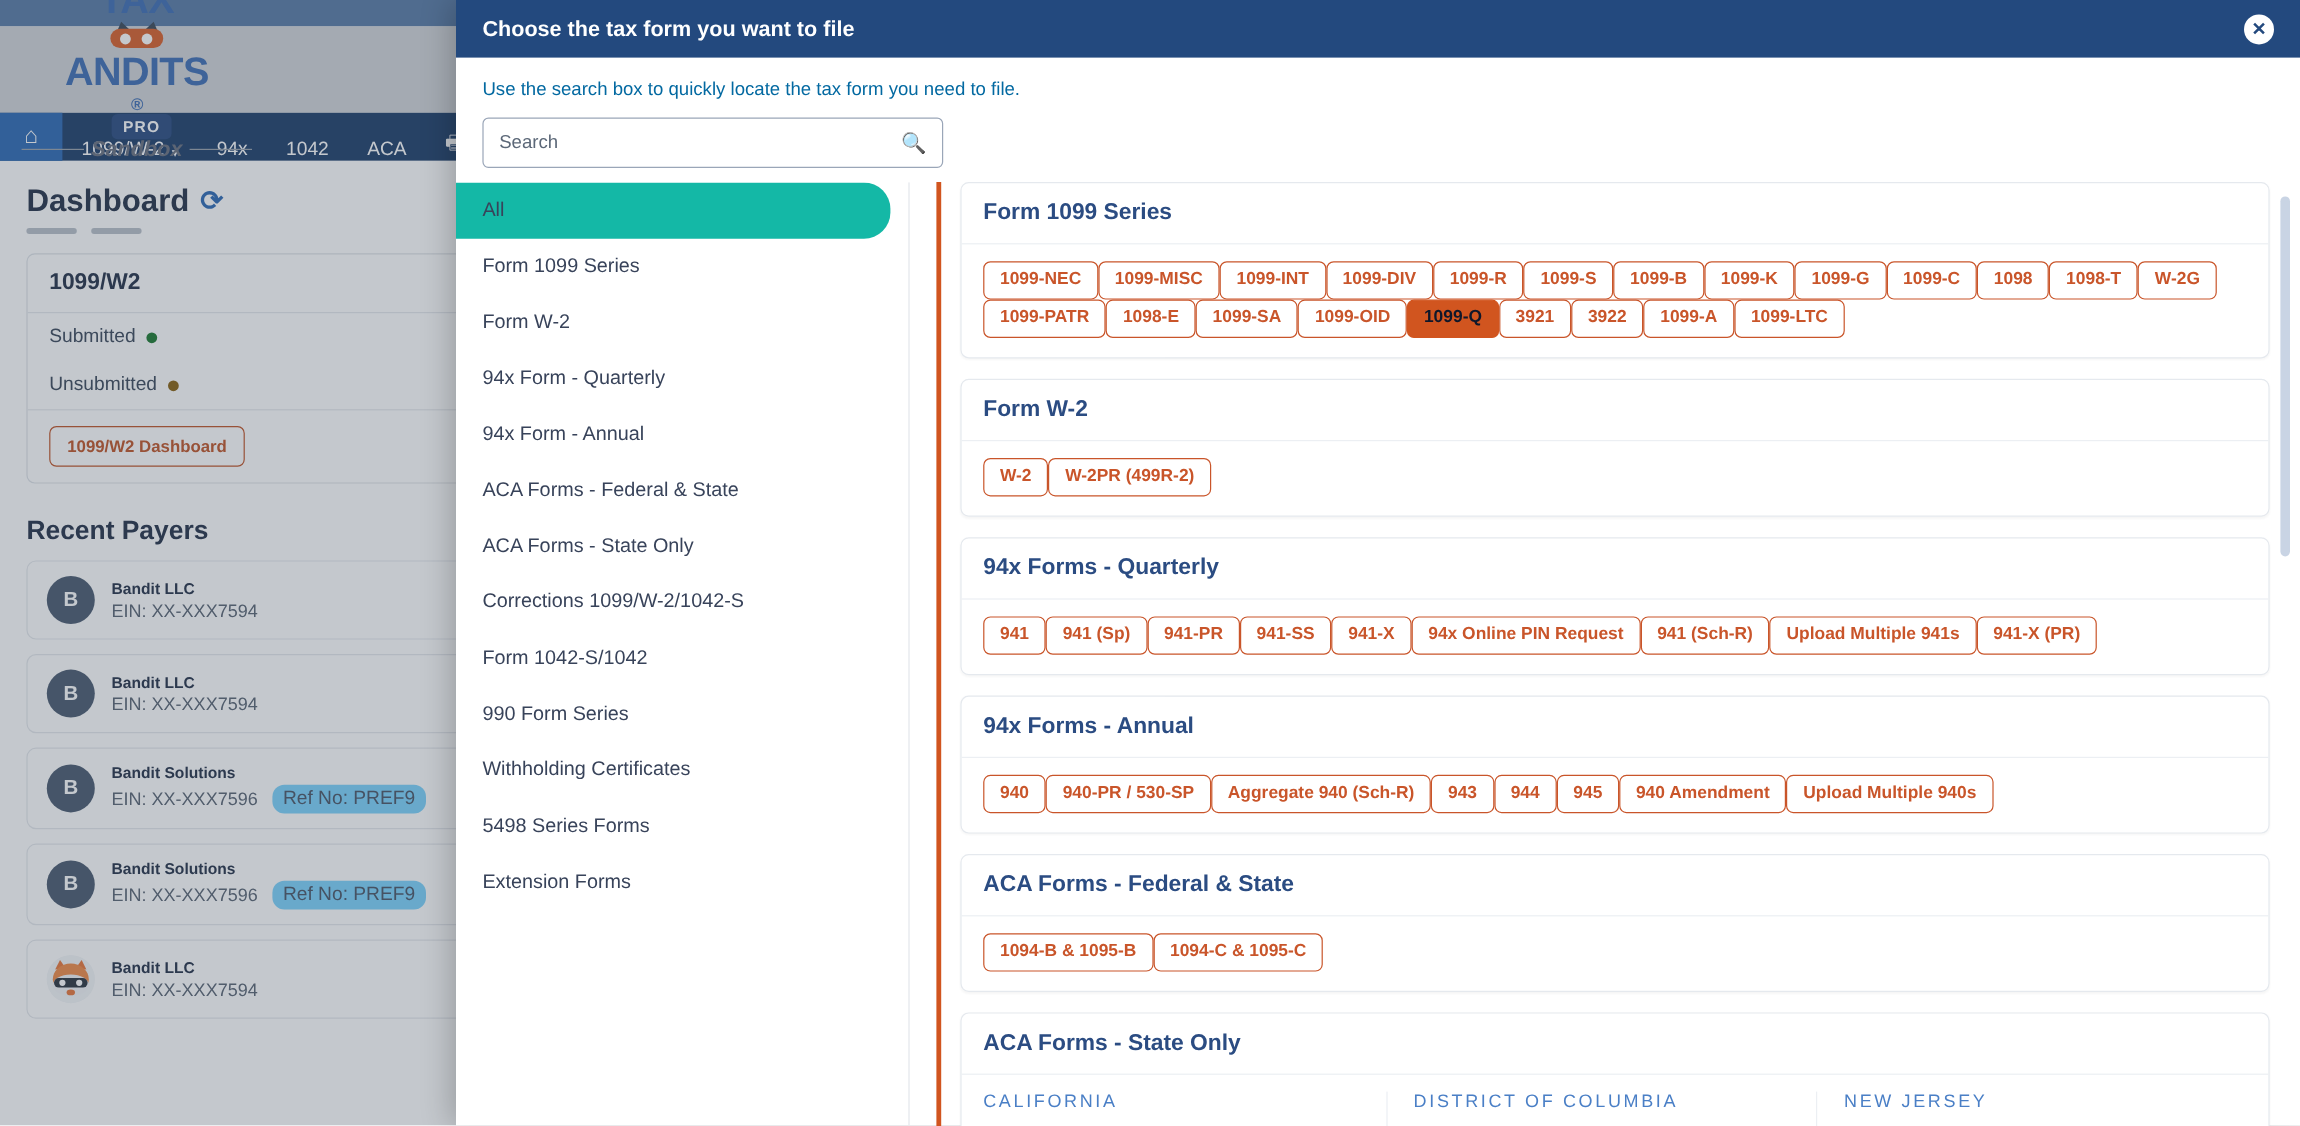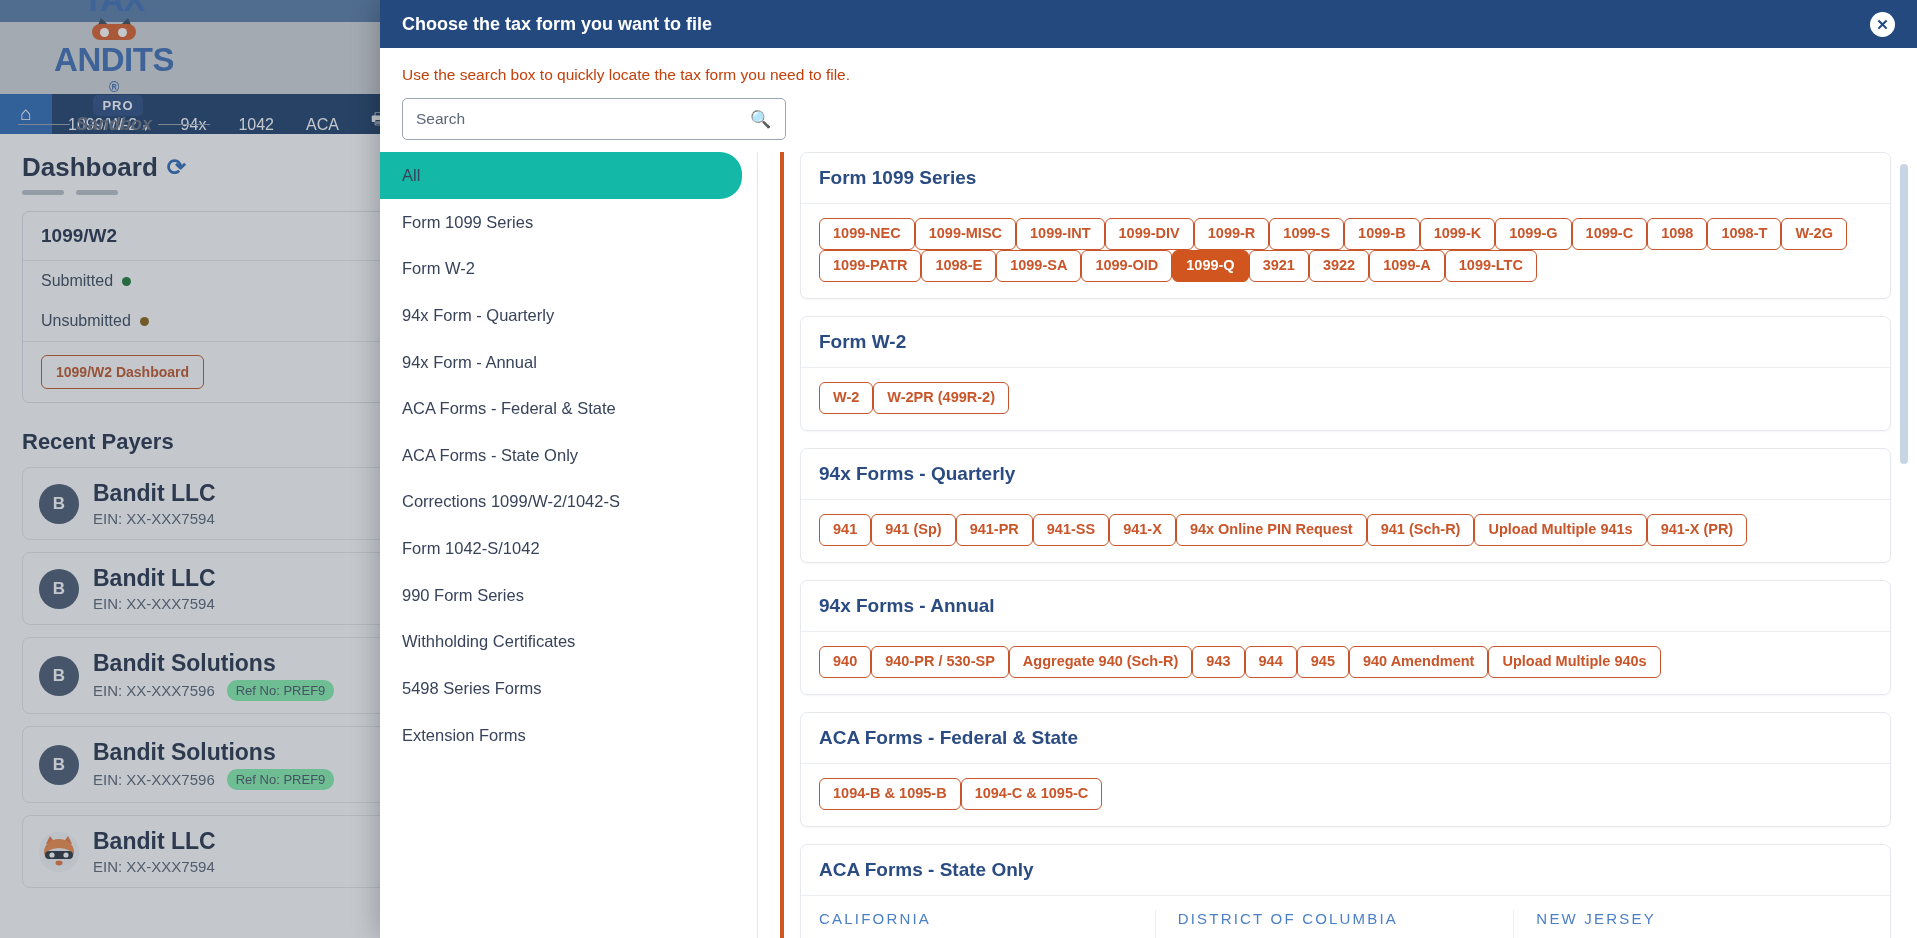--- a/index.html
+++ b/index.html
@@ -108,25 +108,25 @@
     display: flex; align-items: center; gap: 14px;
     border: 1px solid #e6e9ed; border-radius: 8px;
     padding: 12px 16px; margin-bottom: 12px; width: 860px; background: #fff;
   }
   .avatar {
     width: 40px; height: 40px; border-radius: 50%;
     background: #4b5b70; color: #ffffff; font-weight: 700; font-size: 17px;
     display: flex; align-items: center; justify-content: center; flex: 0 0 40px;
   }
   .avatar.mascot { background: #f1f3f6; position: relative; overflow: hidden; }
-  .payer-name { font-size: 23px; font-weight: 700; color: #26334a; }
+  .payer-name { font-size: 13px; font-weight: 700; color: #26334a; }
   .payer-meta { display: flex; align-items: center; gap: 12px; margin-top: 3px; }
   .payer-ein { font-size: 15px; color: #5b6675; }
   .pill {
-    background: #86efac; color: #4b5768; font-size: 13px;
+    background: #7dd3fc; color: #4b5768; font-size: 16px;
     padding: 3px 9px; border-radius: 10px; text-align: right;
   }
   .scrim { position: absolute; inset: 0; background: rgba(60,72,88,0.30); }
 
   
   .modal {
     position: absolute; left: 380px; top: 0; width: 1537px; height: 938px;
     background: #ffffff; display: flex; flex-direction: column;
     box-shadow: -4px 0 24px rgba(0,0,0,0.22);
   }
@@ -135,21 +135,21 @@
     display: flex; align-items: center; justify-content: space-between;
     padding: 0 22px; flex: 0 0 48px; gap: 16px;
   }
   .modal-title { font-size: 18px; font-weight: 700; }
   .close-btn {
     width: 25px; height: 25px; border-radius: 50%; background: #ffffff;
     color: #23497e; display: flex; align-items: center; justify-content: center;
     font-size: 15px; font-weight: 700; line-height: 1;
   }
   .modal-sub {
-    padding: 18px 22px 0; font-size: 15.5px; color: #c2410c;
+    padding: 18px 22px 0; font-size: 15.5px; color: #0369a1;
   }
   .search-wrap { padding: 14px 22px 0; }
   .search-box {
     width: 384px; height: 42px; border: 1px solid #9aa6b8; border-radius: 5px;
     display: flex; align-items: center; padding: 0 13px; gap: 8px;
   }
   .search-box input {
     flex: 1; border: 0; outline: none; font-size: 15.5px; color: #2b3647;
     font-family: "Liberation Sans", sans-serif; background: transparent;
   }
@@ -184,21 +184,21 @@
   .group-title {
     font-size: 19px; font-weight: 700; color: #2b4c82;
     padding: 14px 18px; border-bottom: 1px solid #eceff3;
   }
   .group-body { padding: 14px 18px 16px; display: flex; flex-wrap: wrap; gap: 0; }
   .chip {
     border: 1px solid #c9552a; color: #c9552a; background: #ffffff;
     border-radius: 6px; padding: 7px 13px; font-size: 14.5px; font-weight: 600;
     white-space: nowrap; line-height: 1.1;
   }
-  .chip.selected { background: #d1551f; color: #ffffff; border-color: #d1551f; }
+  .chip.selected { background: #d1551f; color: #0f172a; border-color: #d1551f; }
 
   .state-cols { display: flex; padding: 14px 18px 18px; gap: 0; }
   .state-col { flex: 1 1 0; min-width: 0; }
   .state-col + .state-col { border-left: 1px solid #eceff3; padding-left: 22px; }
   .state-name {
     font-size: 15px; color: #4a7fc6; letter-spacing: 2.2px; font-weight: 500;
     margin-bottom: 12px;
   }
 
   .vscroll {

